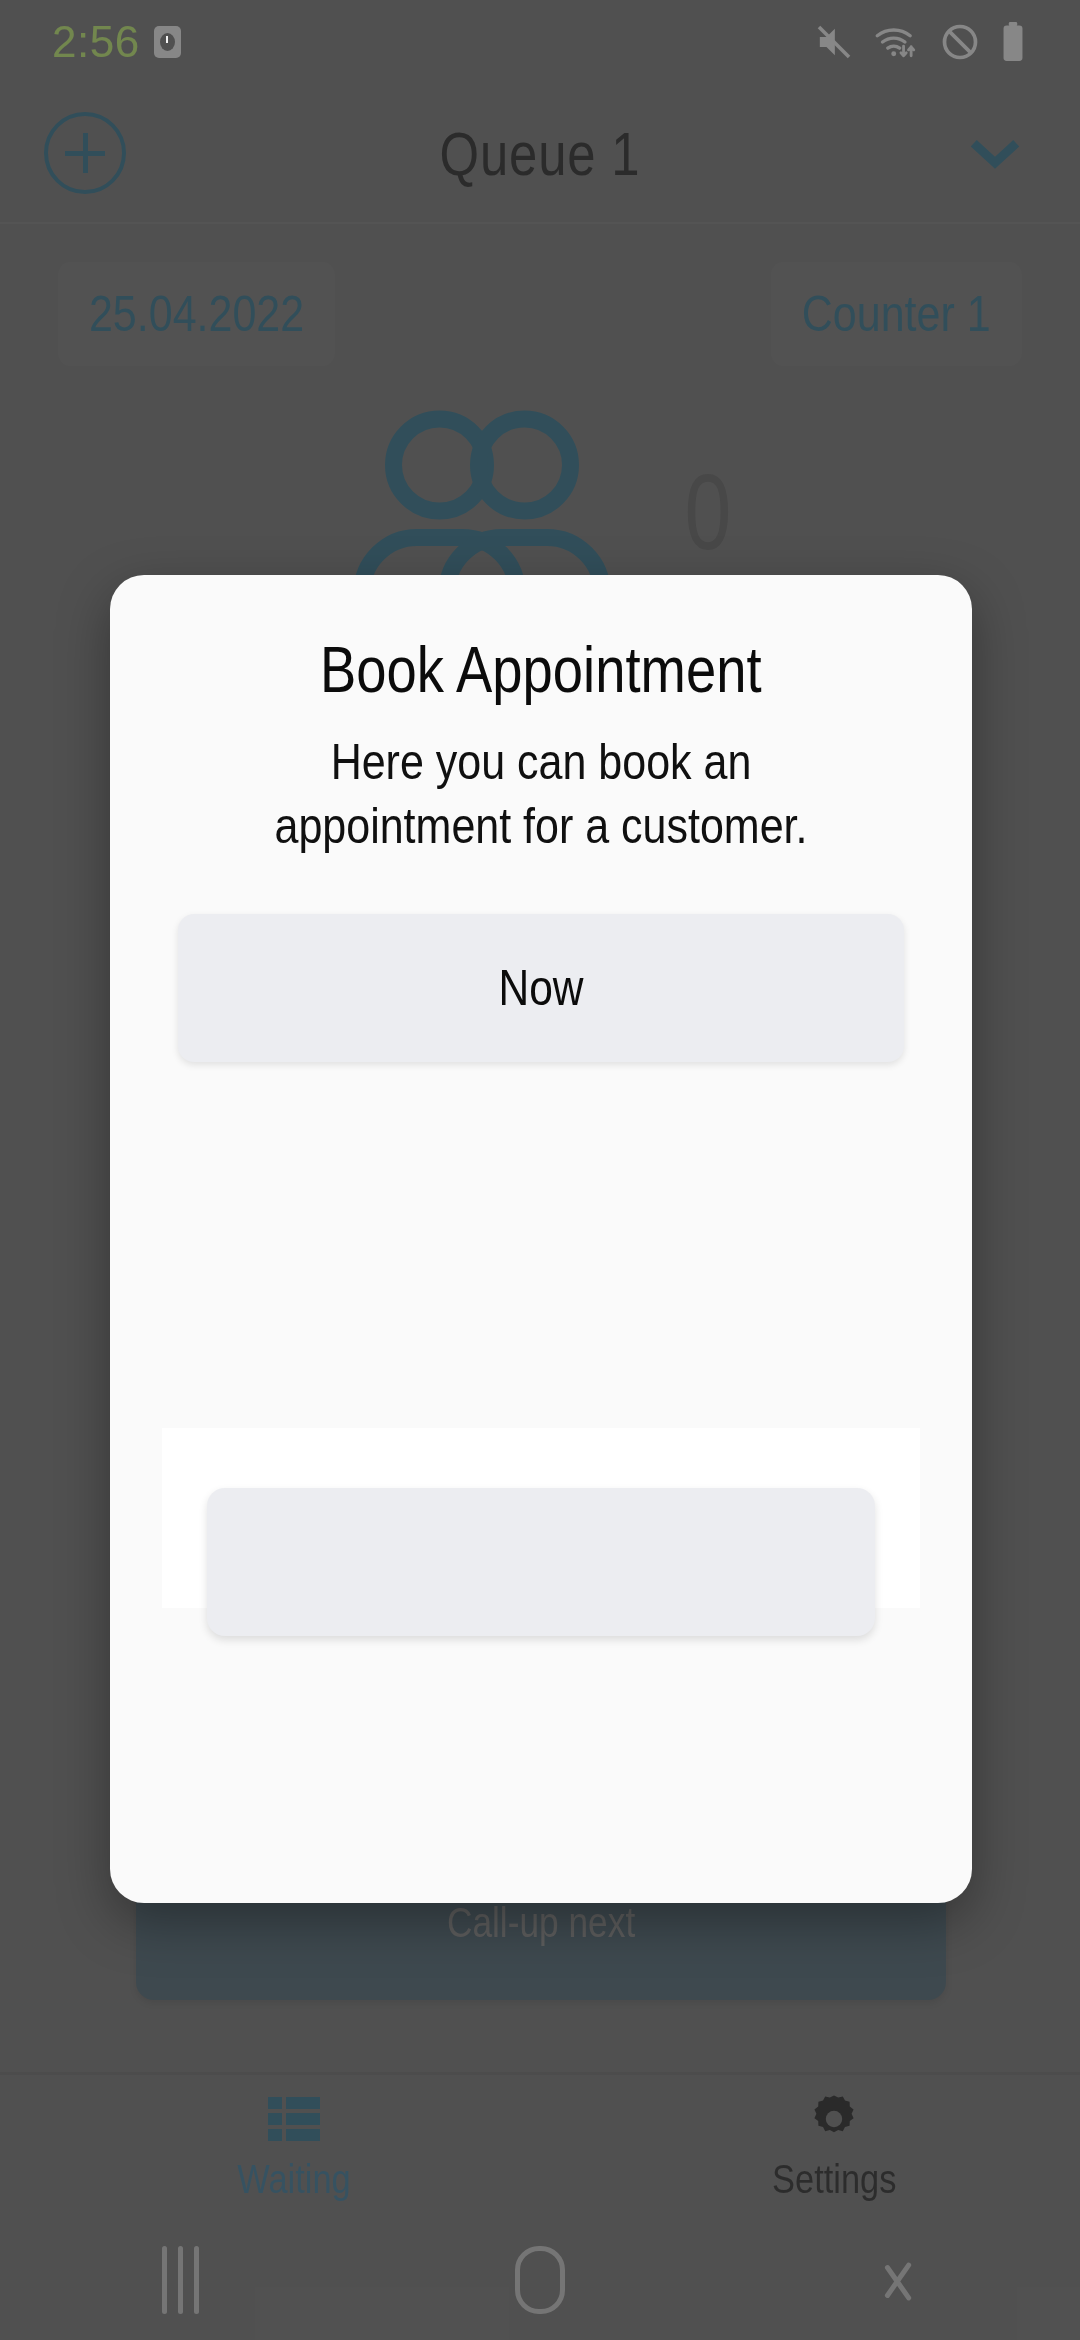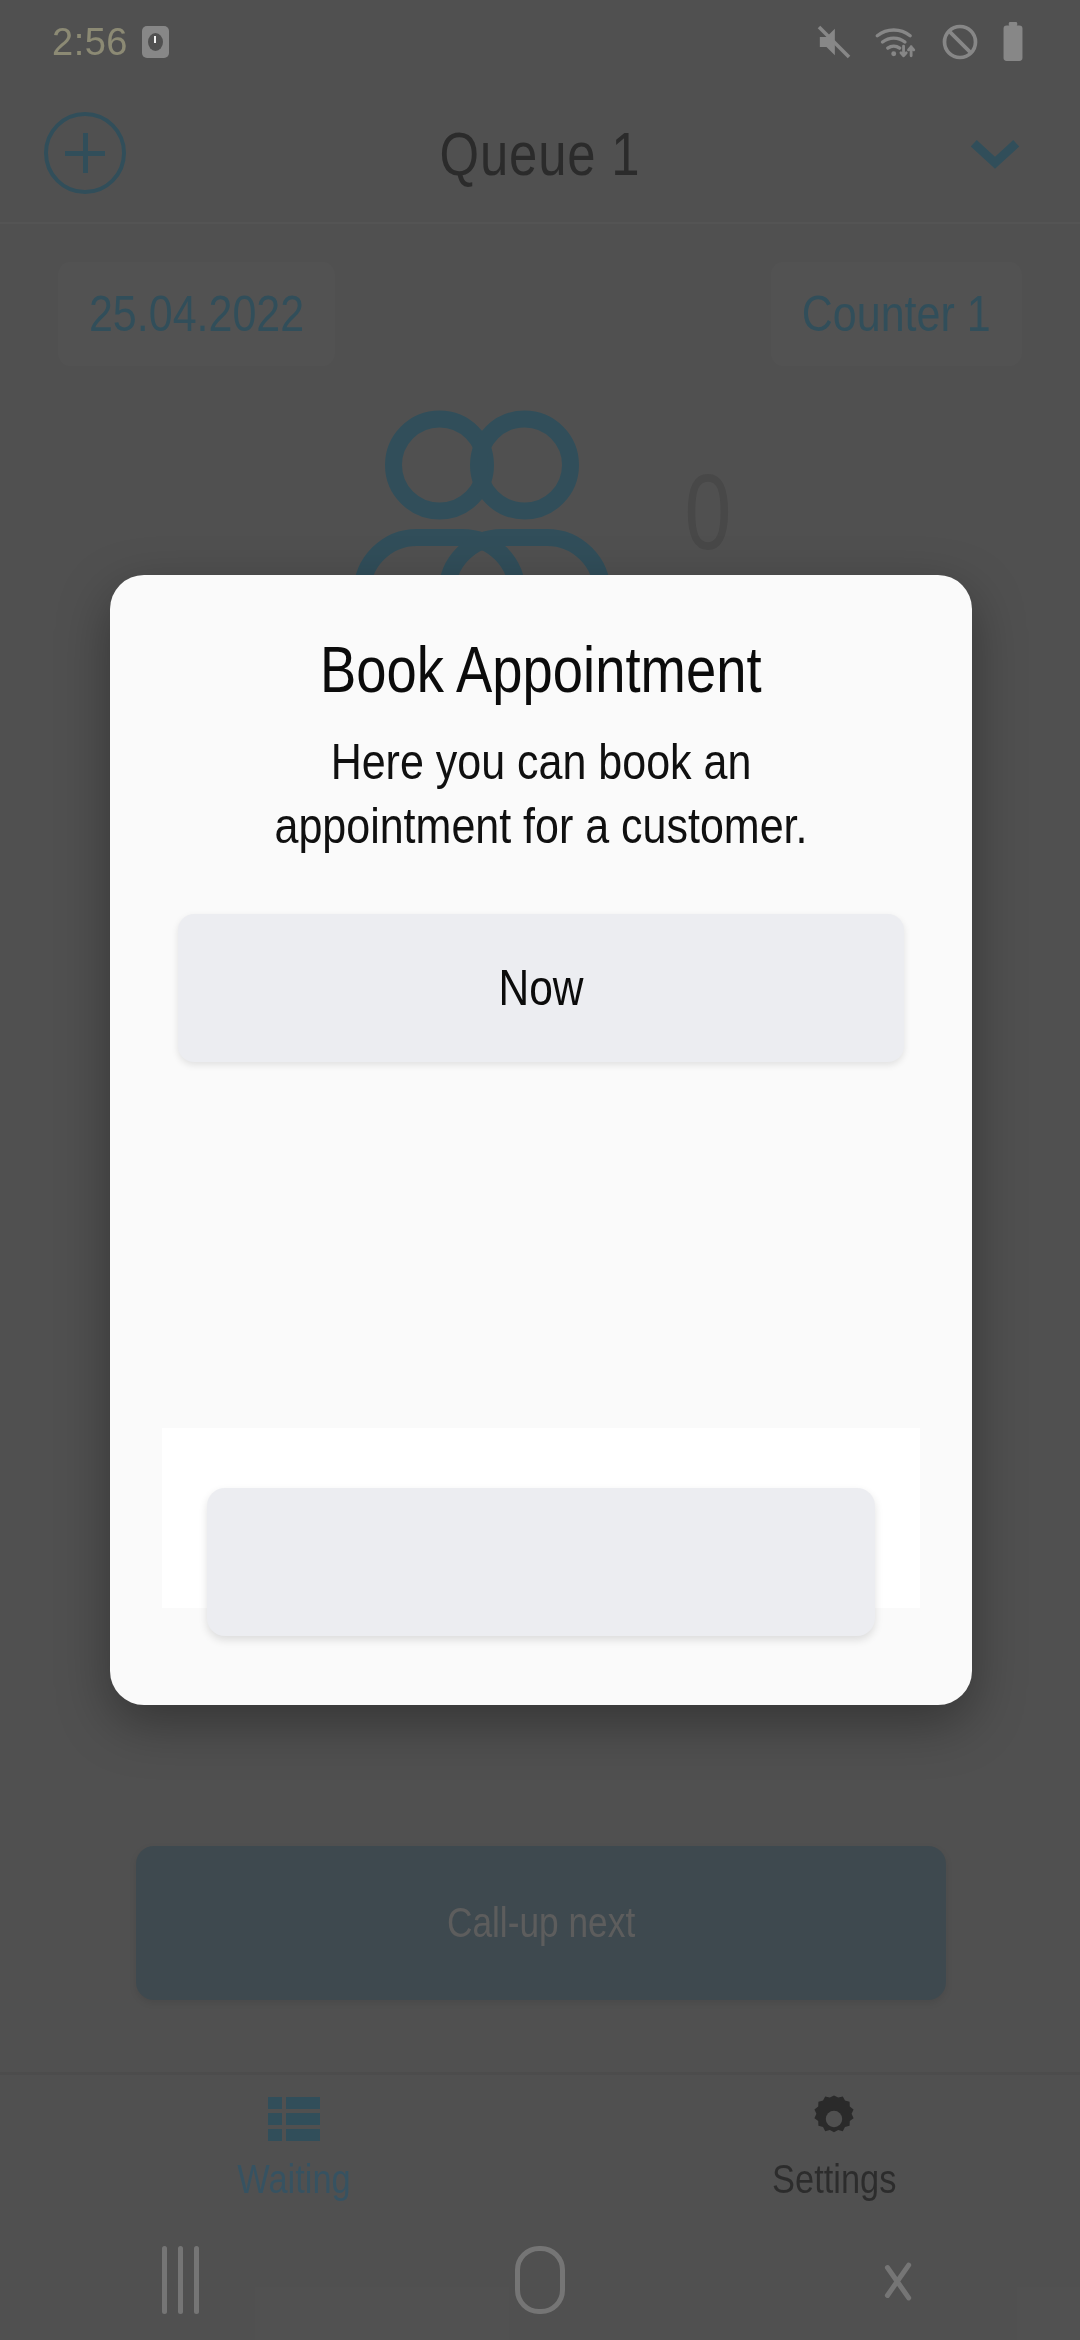--- a/index.html
+++ b/index.html
@@ -37,22 +37,22 @@
     align-items: center;
     justify-content: space-between;
     padding: 0 30px 0 52px;
   }
   #status-left {
     display: flex;
     align-items: center;
     gap: 14px;
   }
   #status-clock {
-    color: #fef9c3;
-    font-size: 38px;
+    color: #bef264;
+    font-size: 44px;
     letter-spacing: 0.5px;
     font-family: "Liberation Sans", sans-serif;
   }
   .status-badge-icon {
     width: 27px; height: 32px;
     background: #f2f2f2;
     border-radius: 5px;
     position: relative;
   }
   .status-badge-icon::after {
@@ -267,21 +267,21 @@
   #scrim {
     position: absolute;
     inset: 0;
     background: rgba(64,64,64,0.60);
   }
 
   
   #dialog {
     position: absolute;
     left: 110px; top: 575px;
-    width: 862px; height: 1130px;
+    width: 862px; height: 1328px;
     background: #fafafa;
     border-radius: 34px;
     box-shadow: 0 18px 52px rgba(0,0,0,0.34);
     display: flex;
     flex-direction: column;
     align-items: center;
     overflow: hidden;
   }
   #dialog-title {
     margin-top: 62px;

